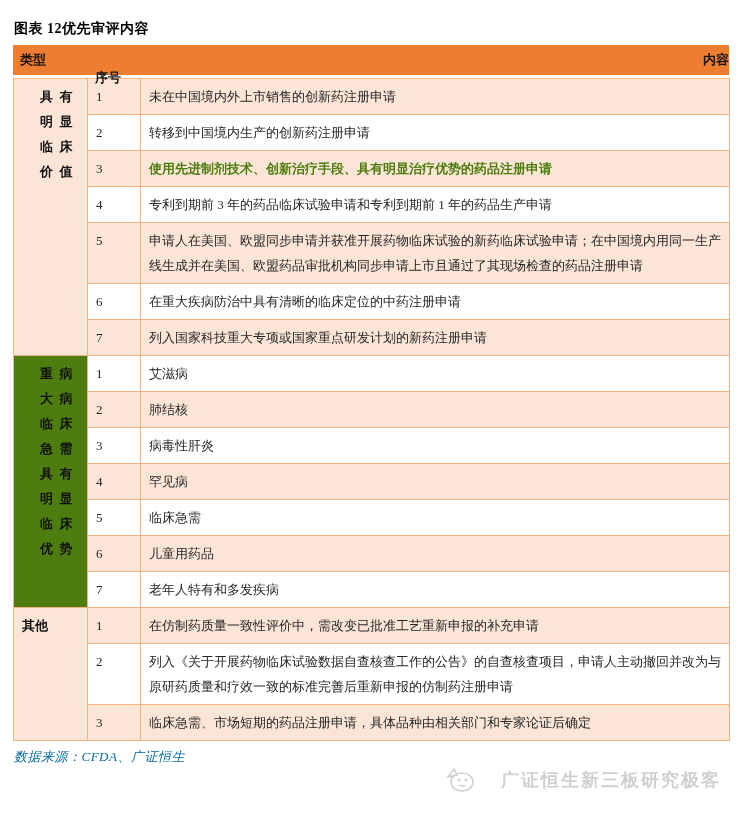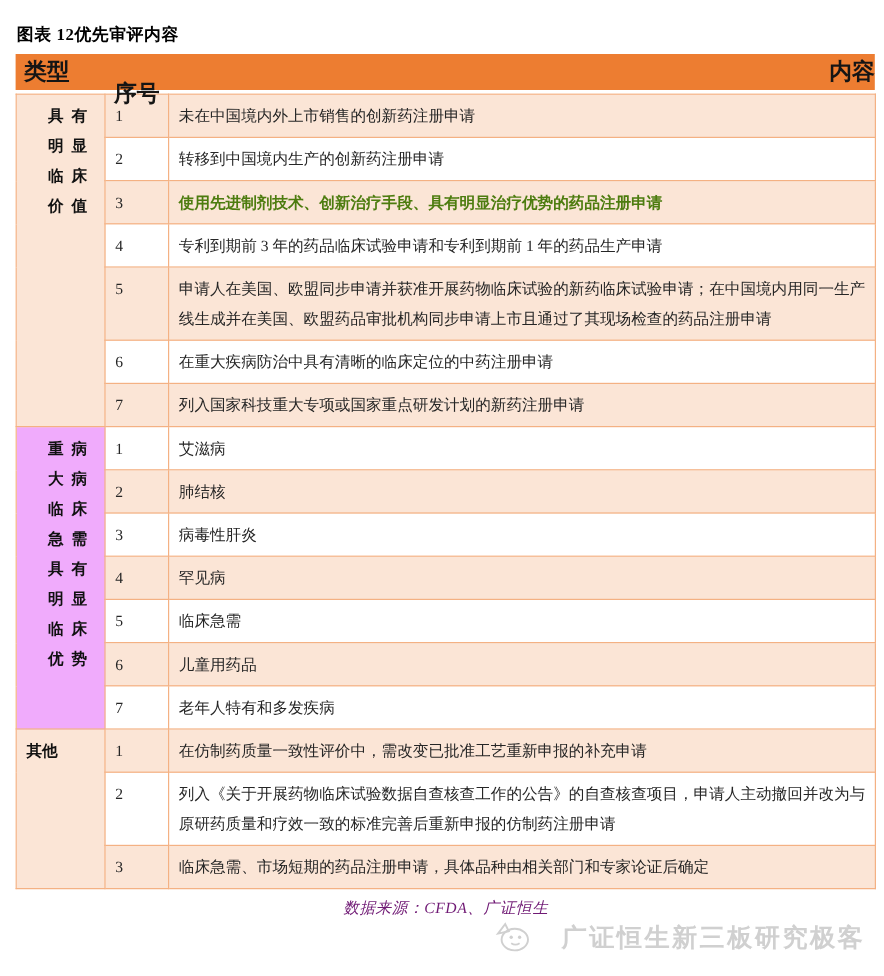--- a/index.html
+++ b/index.html
@@ -22,21 +22,21 @@
   .page{padding:20px 8px 0 13px;}
   .fig-title{
     font-size:14px;font-weight:bold;color:#000;
     margin:0 0 7px 1px;letter-spacing:0.5px;
   }
   
   .grid-header{
     display:flex;width:716px;height:30px;
     background:var(--header-bg);
     align-items:center;
-    font-weight:bold;font-size:19px;color:#151515;
+    font-weight:bold;font-size:13px;color:#151515;
     margin-bottom:3px;
   }
   .grid-header .hc1{width:74px;padding-left:7px;}
   .grid-header .hc2{width:53px;padding-left:8px;margin-top:35px;}
   .grid-header .hc3{flex:1;padding-left:13px;text-align:right;}
   
   table.review{
     border-collapse:collapse;table-layout:fixed;
     width:716px;font-size:13px;color:var(--ink);
   }
@@ -50,33 +50,33 @@
     font-weight:bold;color:#111;
     padding:6px 4px 6px 7px;
     line-height:26px;
   }
   td.type-cell.spread{letter-spacing:0.5em;text-align:right;}
   td.no-cell{padding-left:8px;}
   td.content-cell{padding-left:13px;padding-right:14px;}
   tr.alt td.data-cell{background:var(--alt-bg);}
   tr.plain td.data-cell{background:#ffffff;}
   td.type-cell.alt{background:var(--alt-bg);}
-  td.type-cell.plain{background:#f0abfc;}
+  td.type-cell.plain{background:#4d7c0f;}
   td.content-cell.bold{font-weight:bold;color:#4d7c0f;}
   
   .source-line{
-    font-style:italic;font-size:13px;color:#701a75;
-    margin:7px 0 0 1px;letter-spacing:0.5px;text-align:center;
+    font-style:italic;font-size:13px;color:#0369a1;
+    margin:7px 0 0 1px;letter-spacing:0.5px;
   }
   
   .watermark{
     position:absolute;top:767px;right:16px;
     display:flex;align-items:center;gap:22px;
     color:var(--wm);
-    font-size:21px;font-weight:bold;letter-spacing:2px;
+    font-size:18px;font-weight:bold;letter-spacing:2px;
     user-select:none;
   }
   .wm-icon{display:block;}
 </style>
 </head>
 <body>
 
 <div class="page">
 
   <div class="fig-title">图表 12优先审评内容</div>

